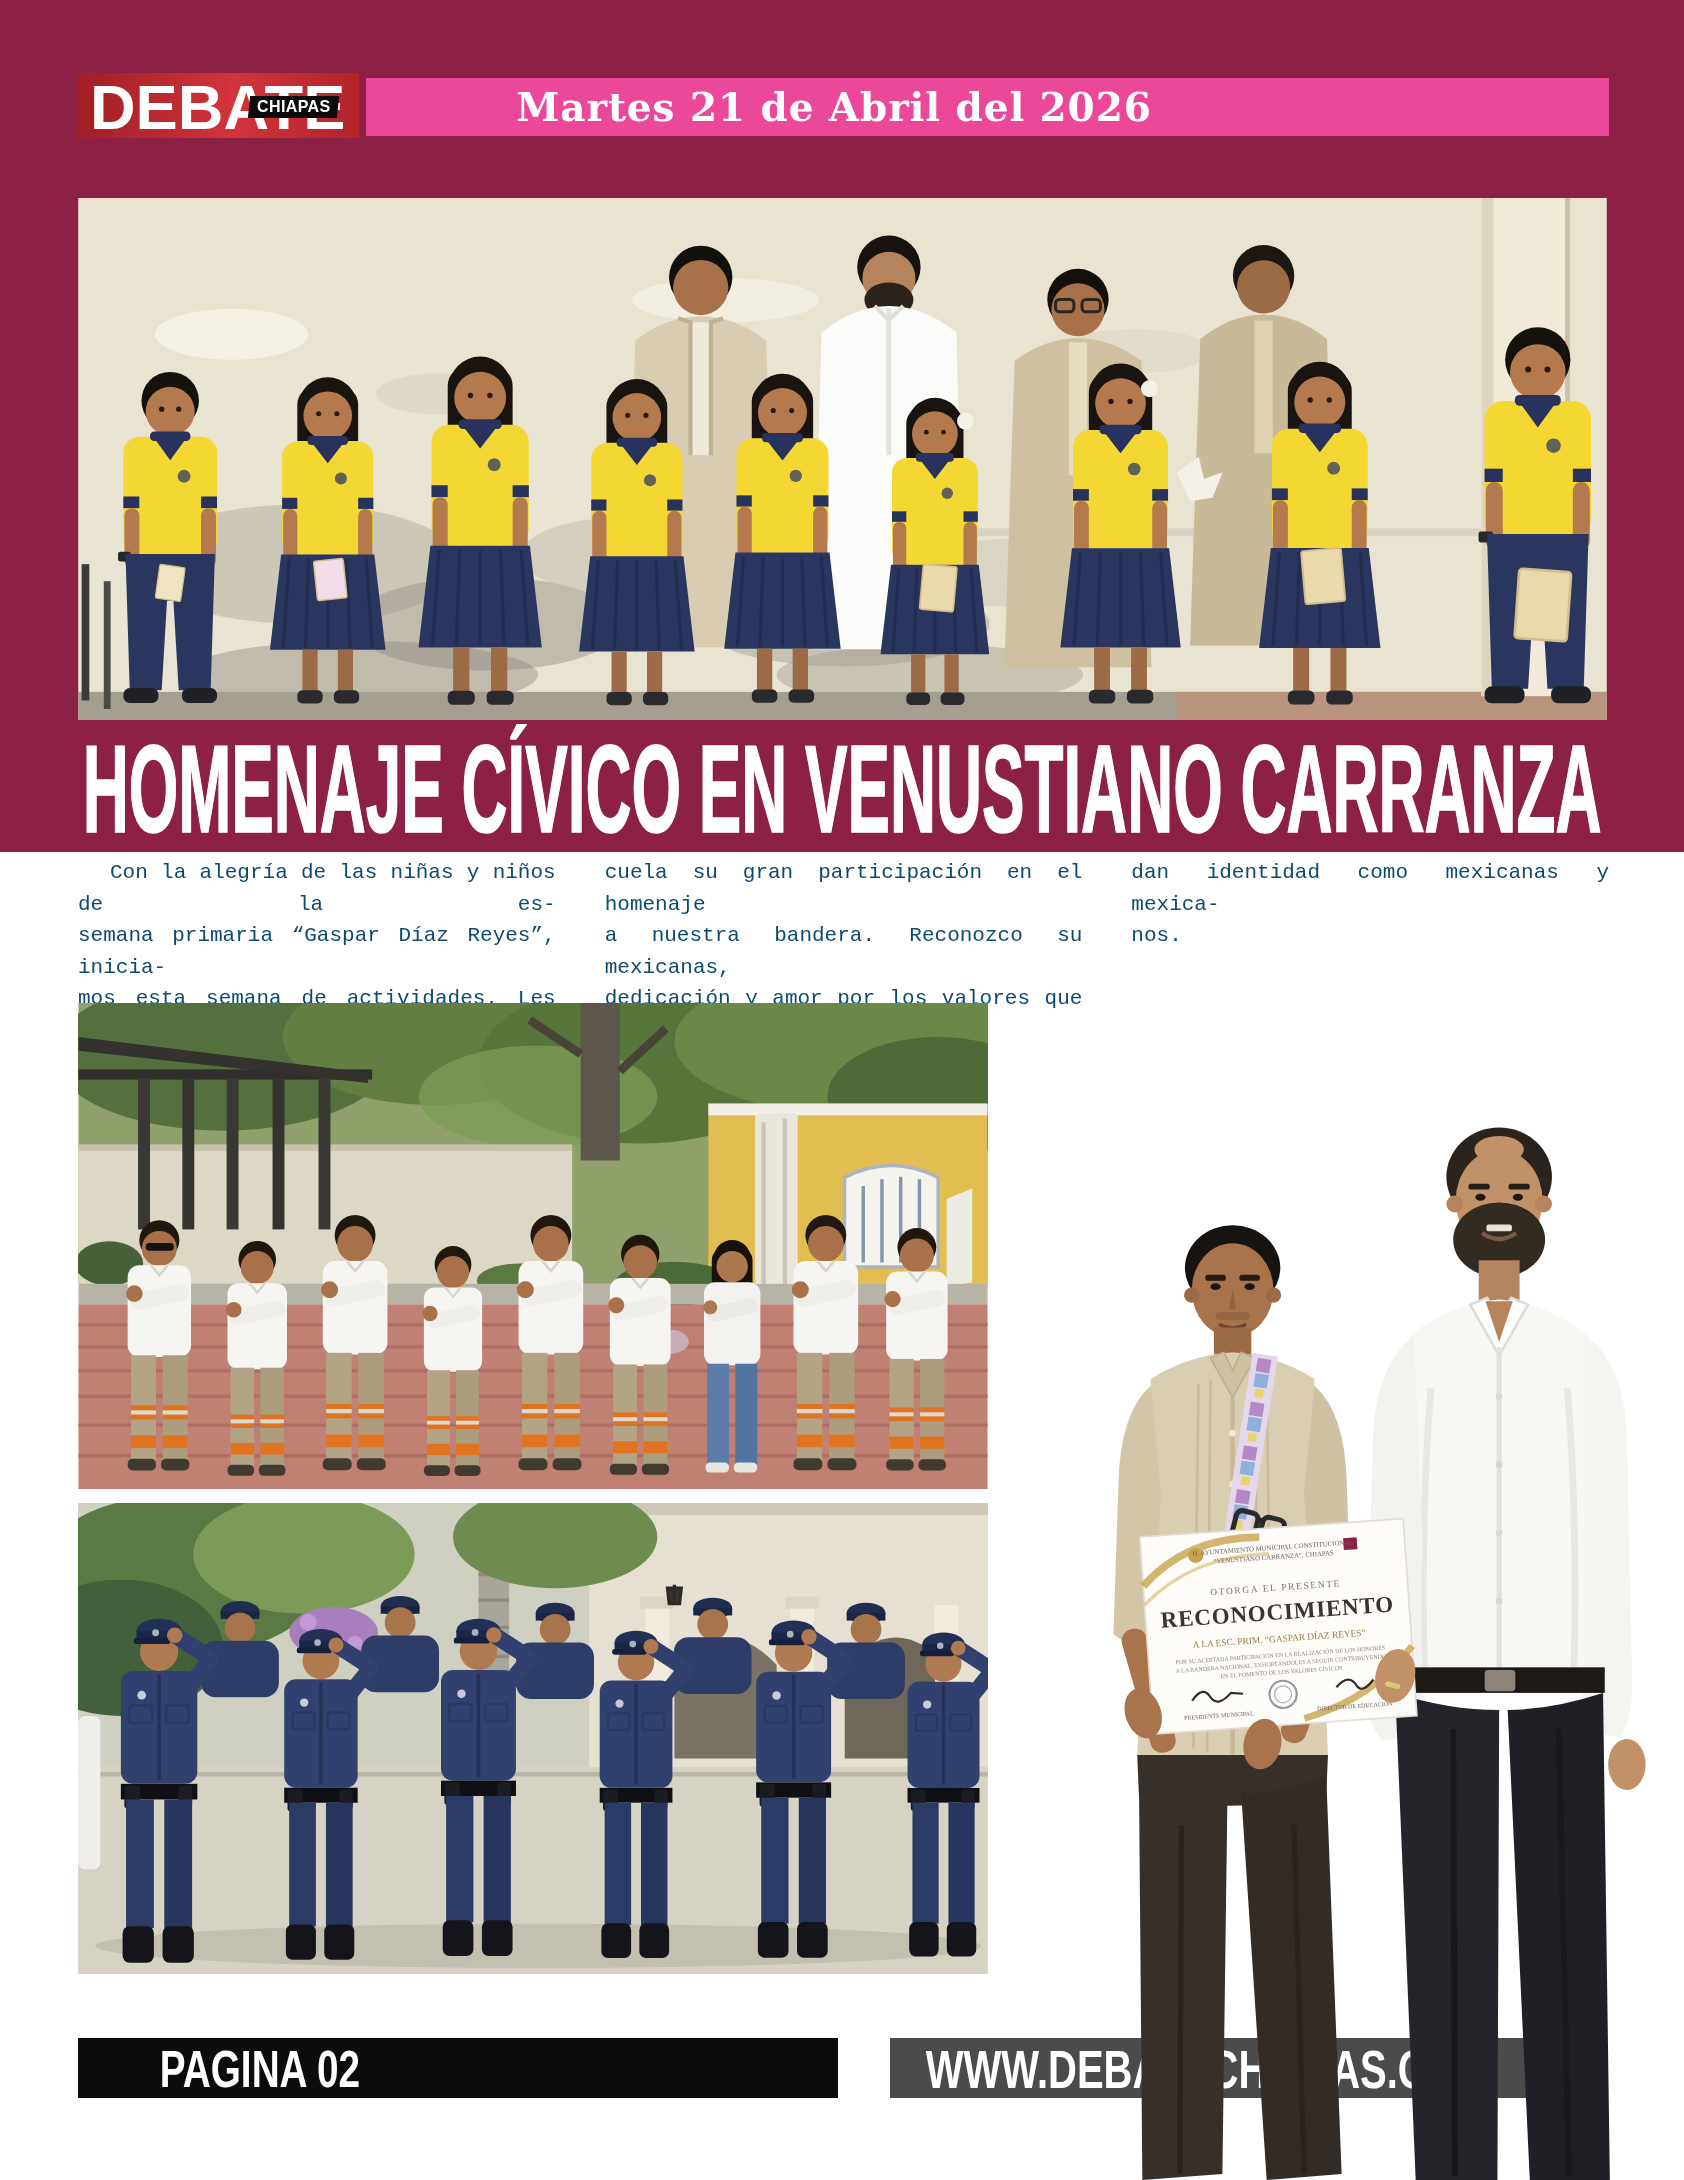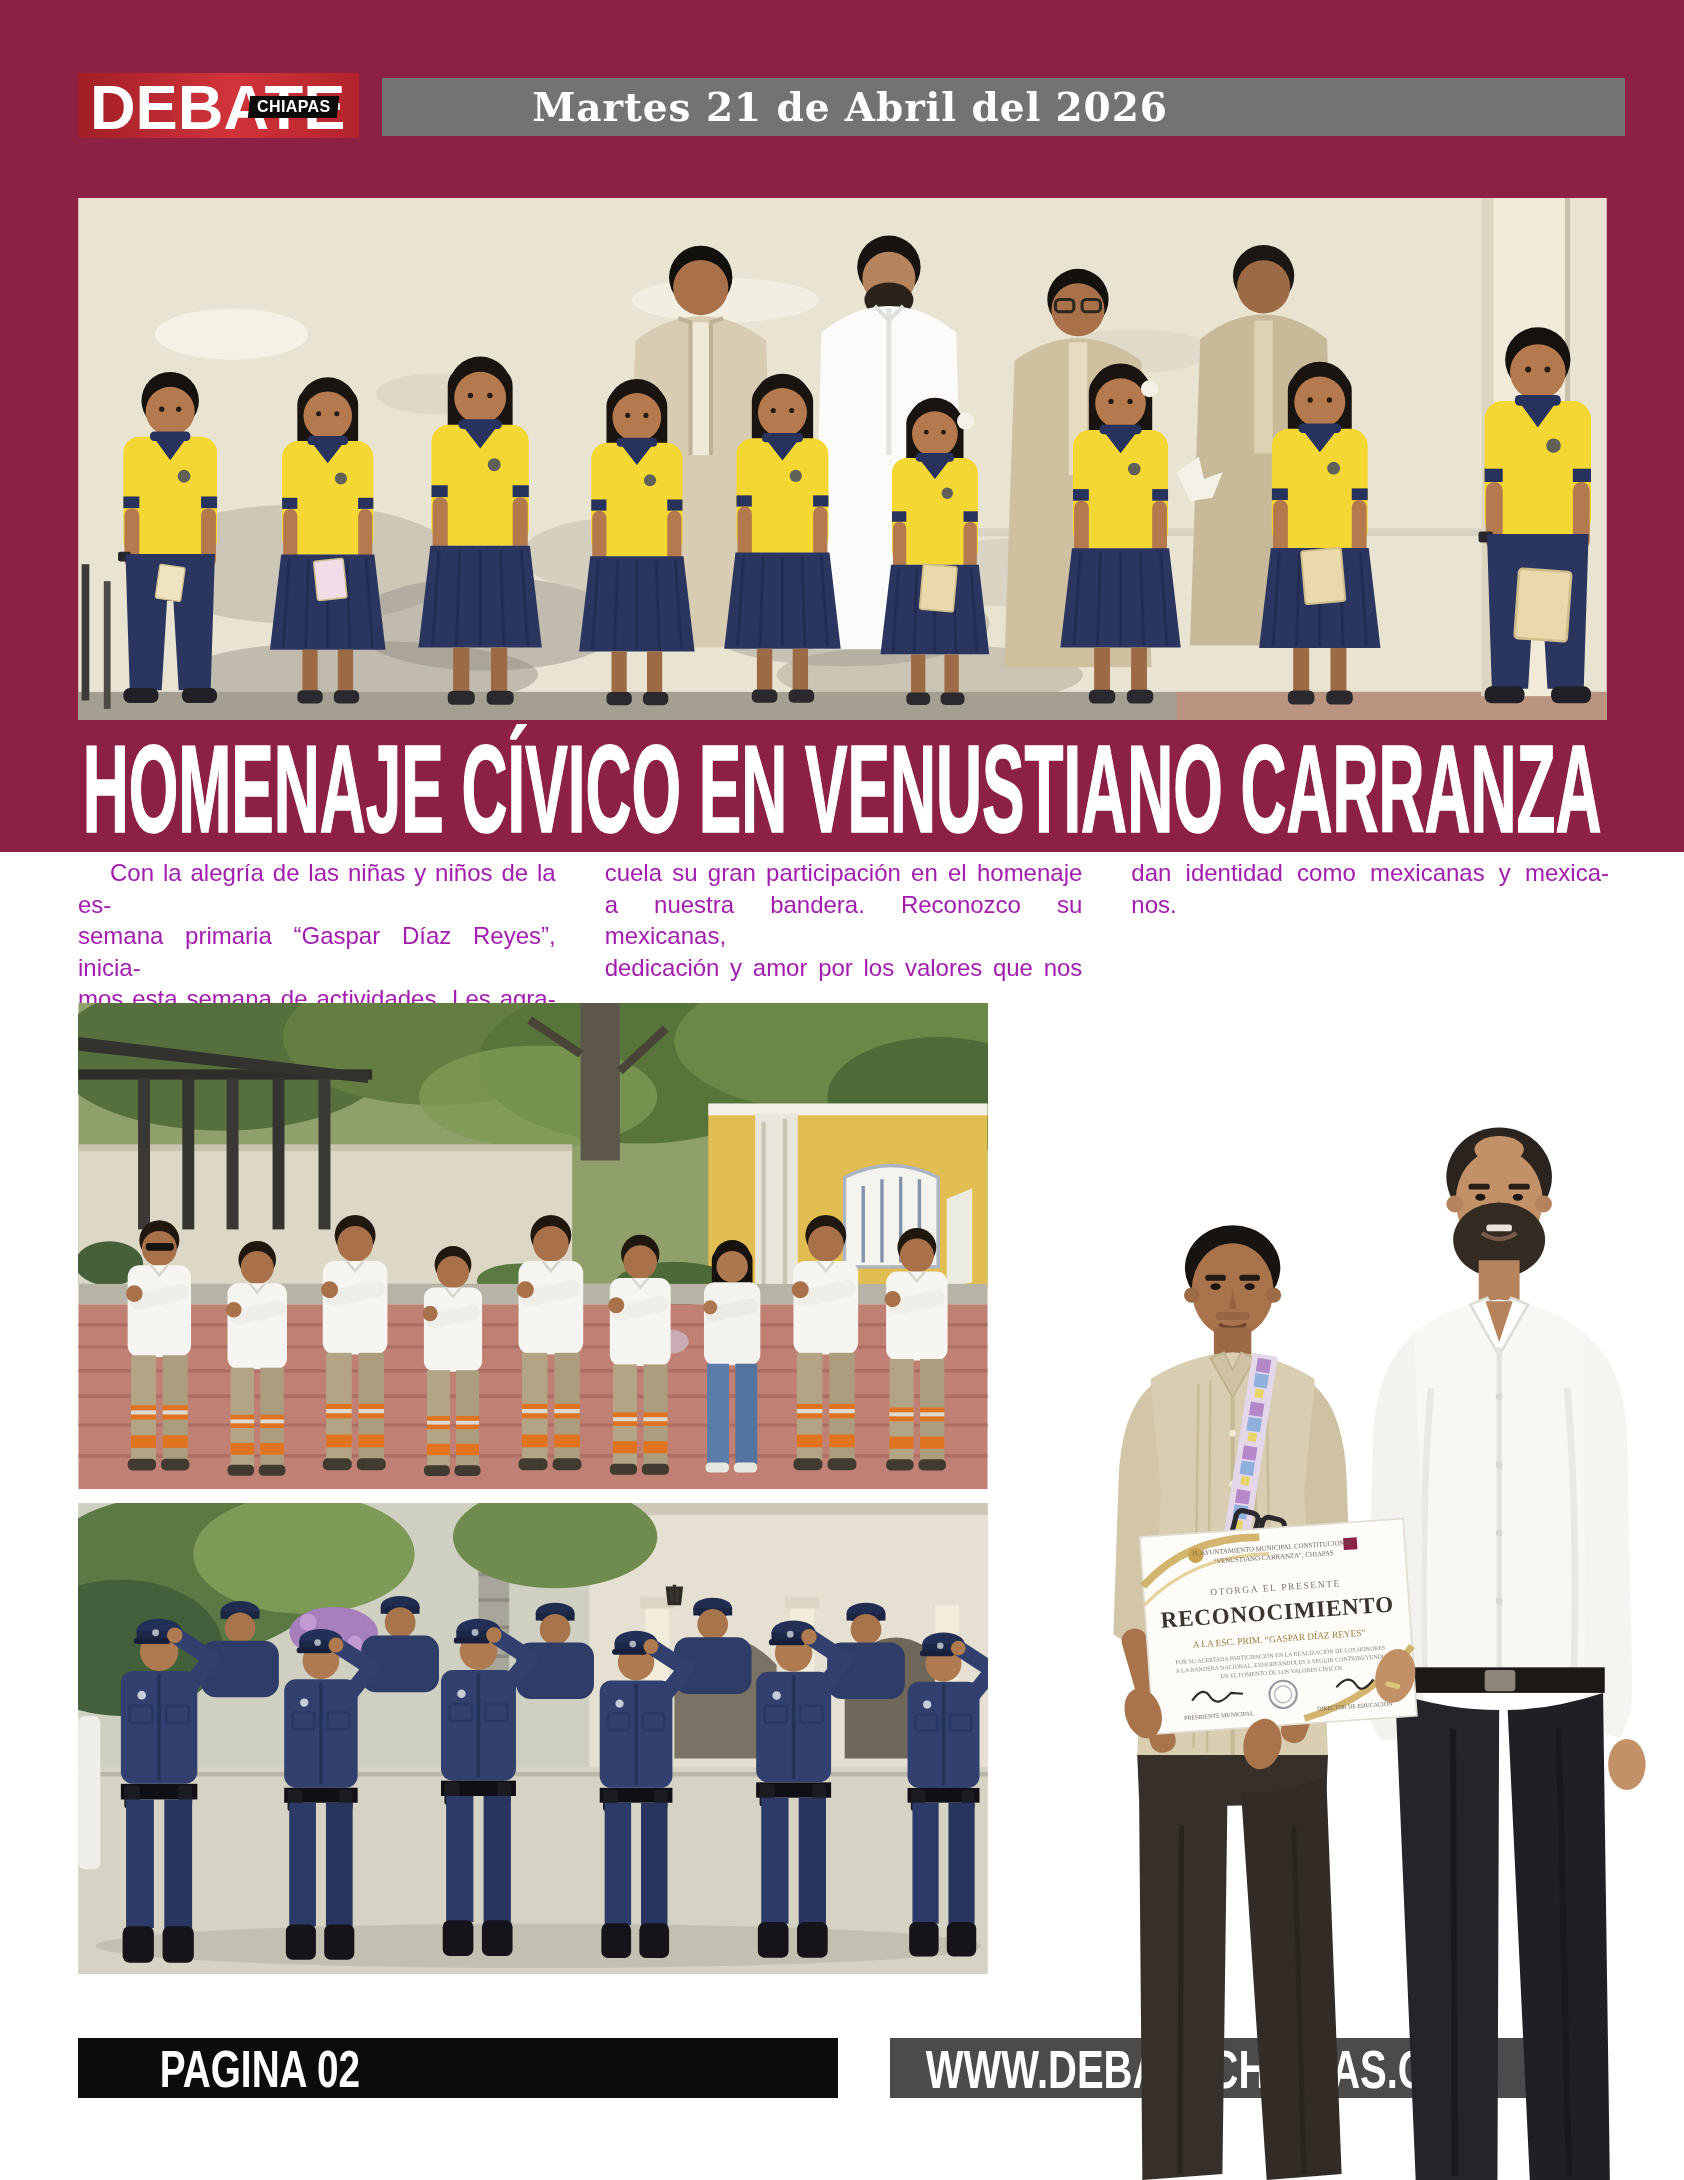--- a/index.html
+++ b/index.html
@@ -5,29 +5,29 @@
   html,body{margin:0;padding:0;background:#ffffff;}
   .page{position:relative;width:1685px;height:2181px;background:#ffffff;overflow:hidden;
         font-family:"Liberation Sans",sans-serif;}
   
   .maroon-block{position:absolute;left:0;top:0;width:1685px;height:852px;background:#8C2045;}
   .logo-box{position:absolute;left:78px;top:73px;width:281px;height:65px;
             background:linear-gradient(90deg,#A21E25 0%,#D1343A 55%,#B2242A 100%);}
   .logo-badge{position:absolute;left:171px;top:23px;width:89px;height:22px;background:#0b0b0b;
               transform:skewX(-6deg);display:flex;align-items:center;justify-content:center;}
   .logo-badge span{color:#ffffff;font-weight:bold;font-size:16px;letter-spacing:0.4px;transform:skewX(6deg) scaleY(1.05);}
-  .date-banner{position:absolute;left:366px;top:78px;width:1243px;height:58px;background:#737373;
-               display:flex;align-items:center;justify-content:center;padding-right:307px;box-sizing:border-box;margin-left:16px;}
+  .date-banner{position:absolute;left:366px;top:78px;width:1243px;height:58px;background:#ec4899;
+               display:flex;align-items:center;justify-content:center;padding-right:307px;box-sizing:border-box;}
   .date-banner span{color:#ffffff;font-family:"DejaVu Serif",serif;font-weight:bold;font-size:39px;letter-spacing:0.9px;}
   .photo{position:absolute;display:block;}
   .headline-wrap{position:absolute;left:78px;top:724px;width:1529px;height:126px;}
   
   .article{position:absolute;left:78px;top:857px;width:1531px;display:flex;gap:49px;}
   .col{flex:1 1 0;}
-  .ln{font-family:Liberation Sans, sans-serif;font-size:24px;line-height:31.5px;color:#a21caf;
+  .ln{font-family:Liberation Mono, monospace;font-size:21px;line-height:31.5px;color:#0c4a6e;
       text-align:justify;text-align-last:justify;white-space:normal;}
   .ln.first{text-indent:32px;}
   .ln.endline{text-align-last:left;}
   
   .footer-black{position:absolute;left:78px;top:2038px;width:760px;height:60px;background:#0C0C0C;z-index:1;}
   .footer-gray{position:absolute;left:890px;top:2038px;width:637px;height:60px;background:#4B4B4B;z-index:1;}
   
   .recognition{position:absolute;left:988px;top:1107px;width:697px;height:1073px;z-index:6;}
   svg{display:block;}
 </style>

